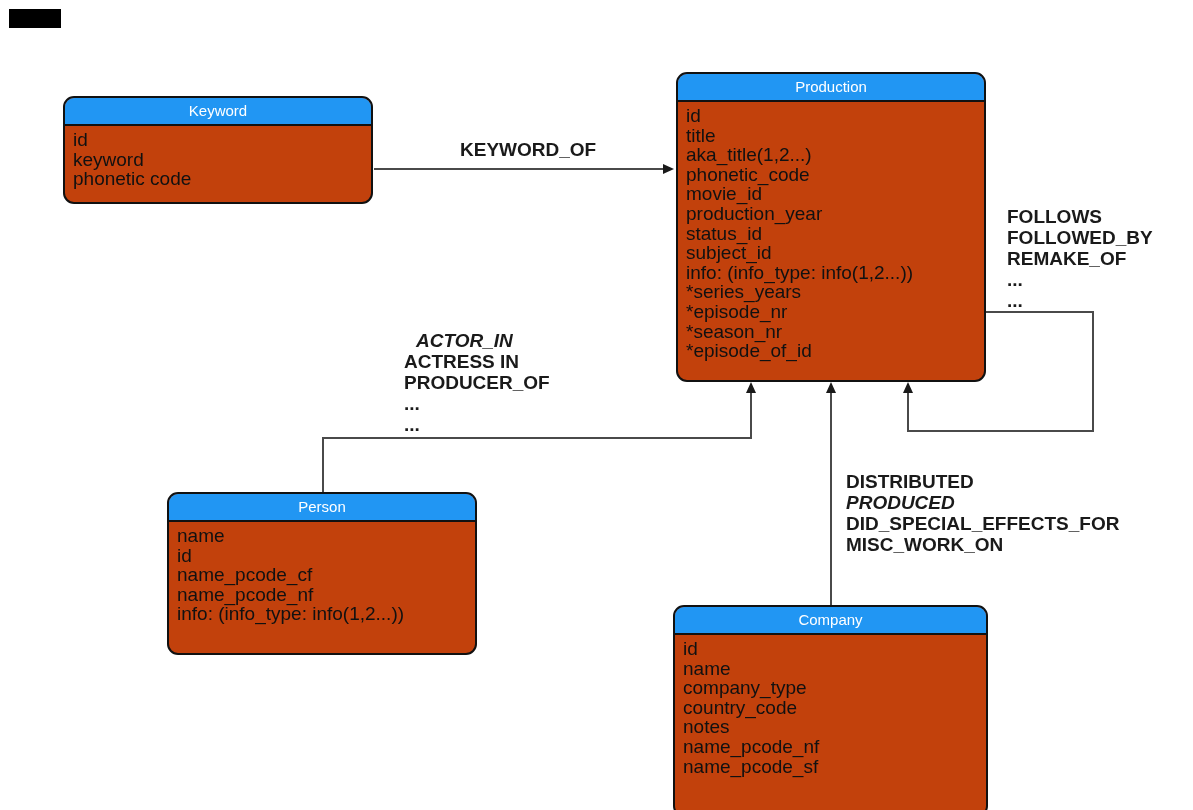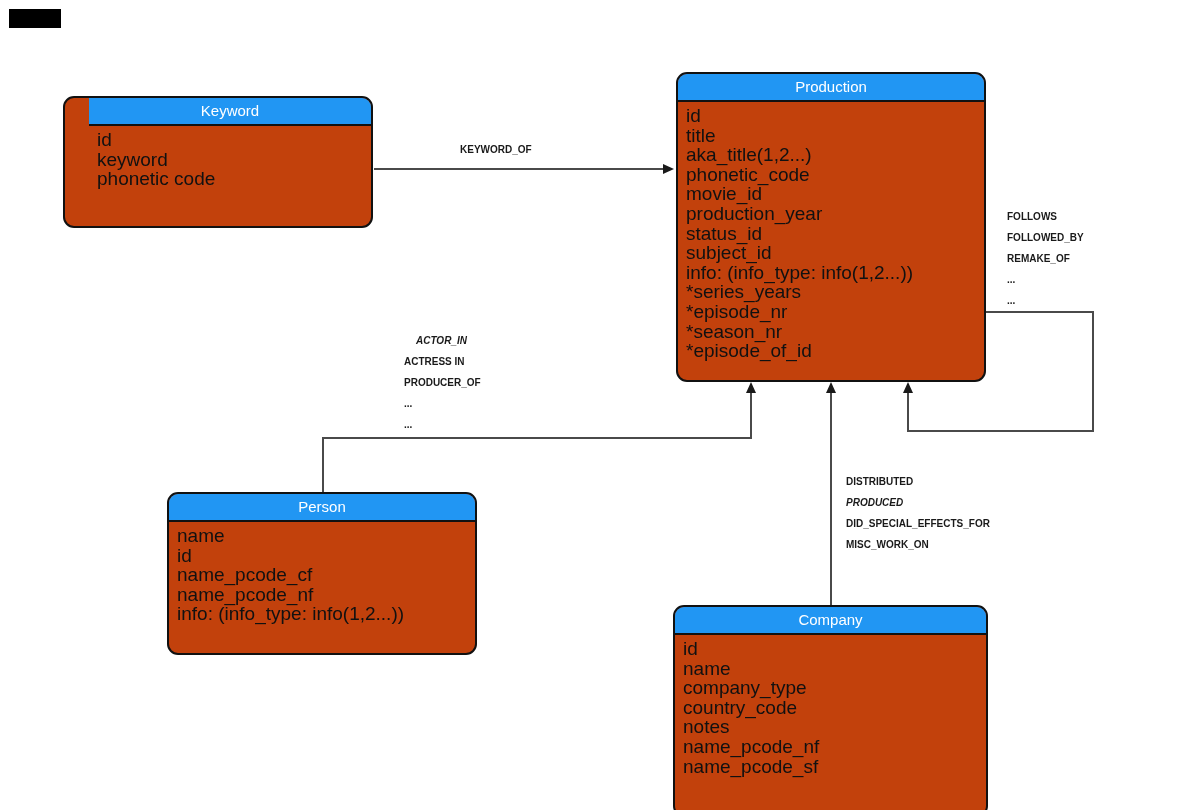--- a/index.html
+++ b/index.html
@@ -12,21 +12,21 @@
     position:absolute;background:#c2410c;border:2px solid #111111;
     border-radius:11px;overflow:hidden;box-sizing:border-box;
   }
   .entity-header{
     height:26px;line-height:26px;text-align:center;background:#2196f3;
     color:#ffffff;font-size:15px;border-bottom:2px solid #111111;
   }
   .entity-attrs{padding:4px 8px 0 8px;font-size:19px;line-height:19.6px;color:#111111;}
   .attr{white-space:pre;}
   .rel-label{
-    position:absolute;font-size:10px;font-weight:bold;color:#1a1a1a;
+    position:absolute;font-size:19px;font-weight:bold;color:#1a1a1a;
     line-height:21.5px;white-space:pre;
   }
   .seg{position:absolute;background:#4a4a4a;}
   .seg-h{height:2px;}
   .seg-v{width:2px;}
   .arrow-up{
     position:absolute;width:0;height:0;
     border-left:5px solid transparent;border-right:5px solid transparent;
     border-bottom:11px solid #1a1a1a;
   }
@@ -36,21 +36,21 @@
     border-left:11px solid #1a1a1a;
   }
 </style>
 </head>
 <body>
 
 <div class="canvas">
 
   <div class="artifact-bar" style="left:9px;top:9px;width:52px;height:19px;"></div>
 
-  <div class="entity" style="left:63px;top:96px;width:310px;height:132px;padding-left:24px;">
+  <div class="entity" style="left:63px;top:96px;width:310px;height:108px;">
     <div class="entity-header">Keyword</div>
     <div class="entity-attrs">
       <div class="attr">id</div>
       <div class="attr">keyword</div>
       <div class="attr">phonetic code</div>
     </div>
   </div>
 
   <div class="entity" style="left:676px;top:72px;width:310px;height:310px;">
     <div class="entity-header">Production</div>

